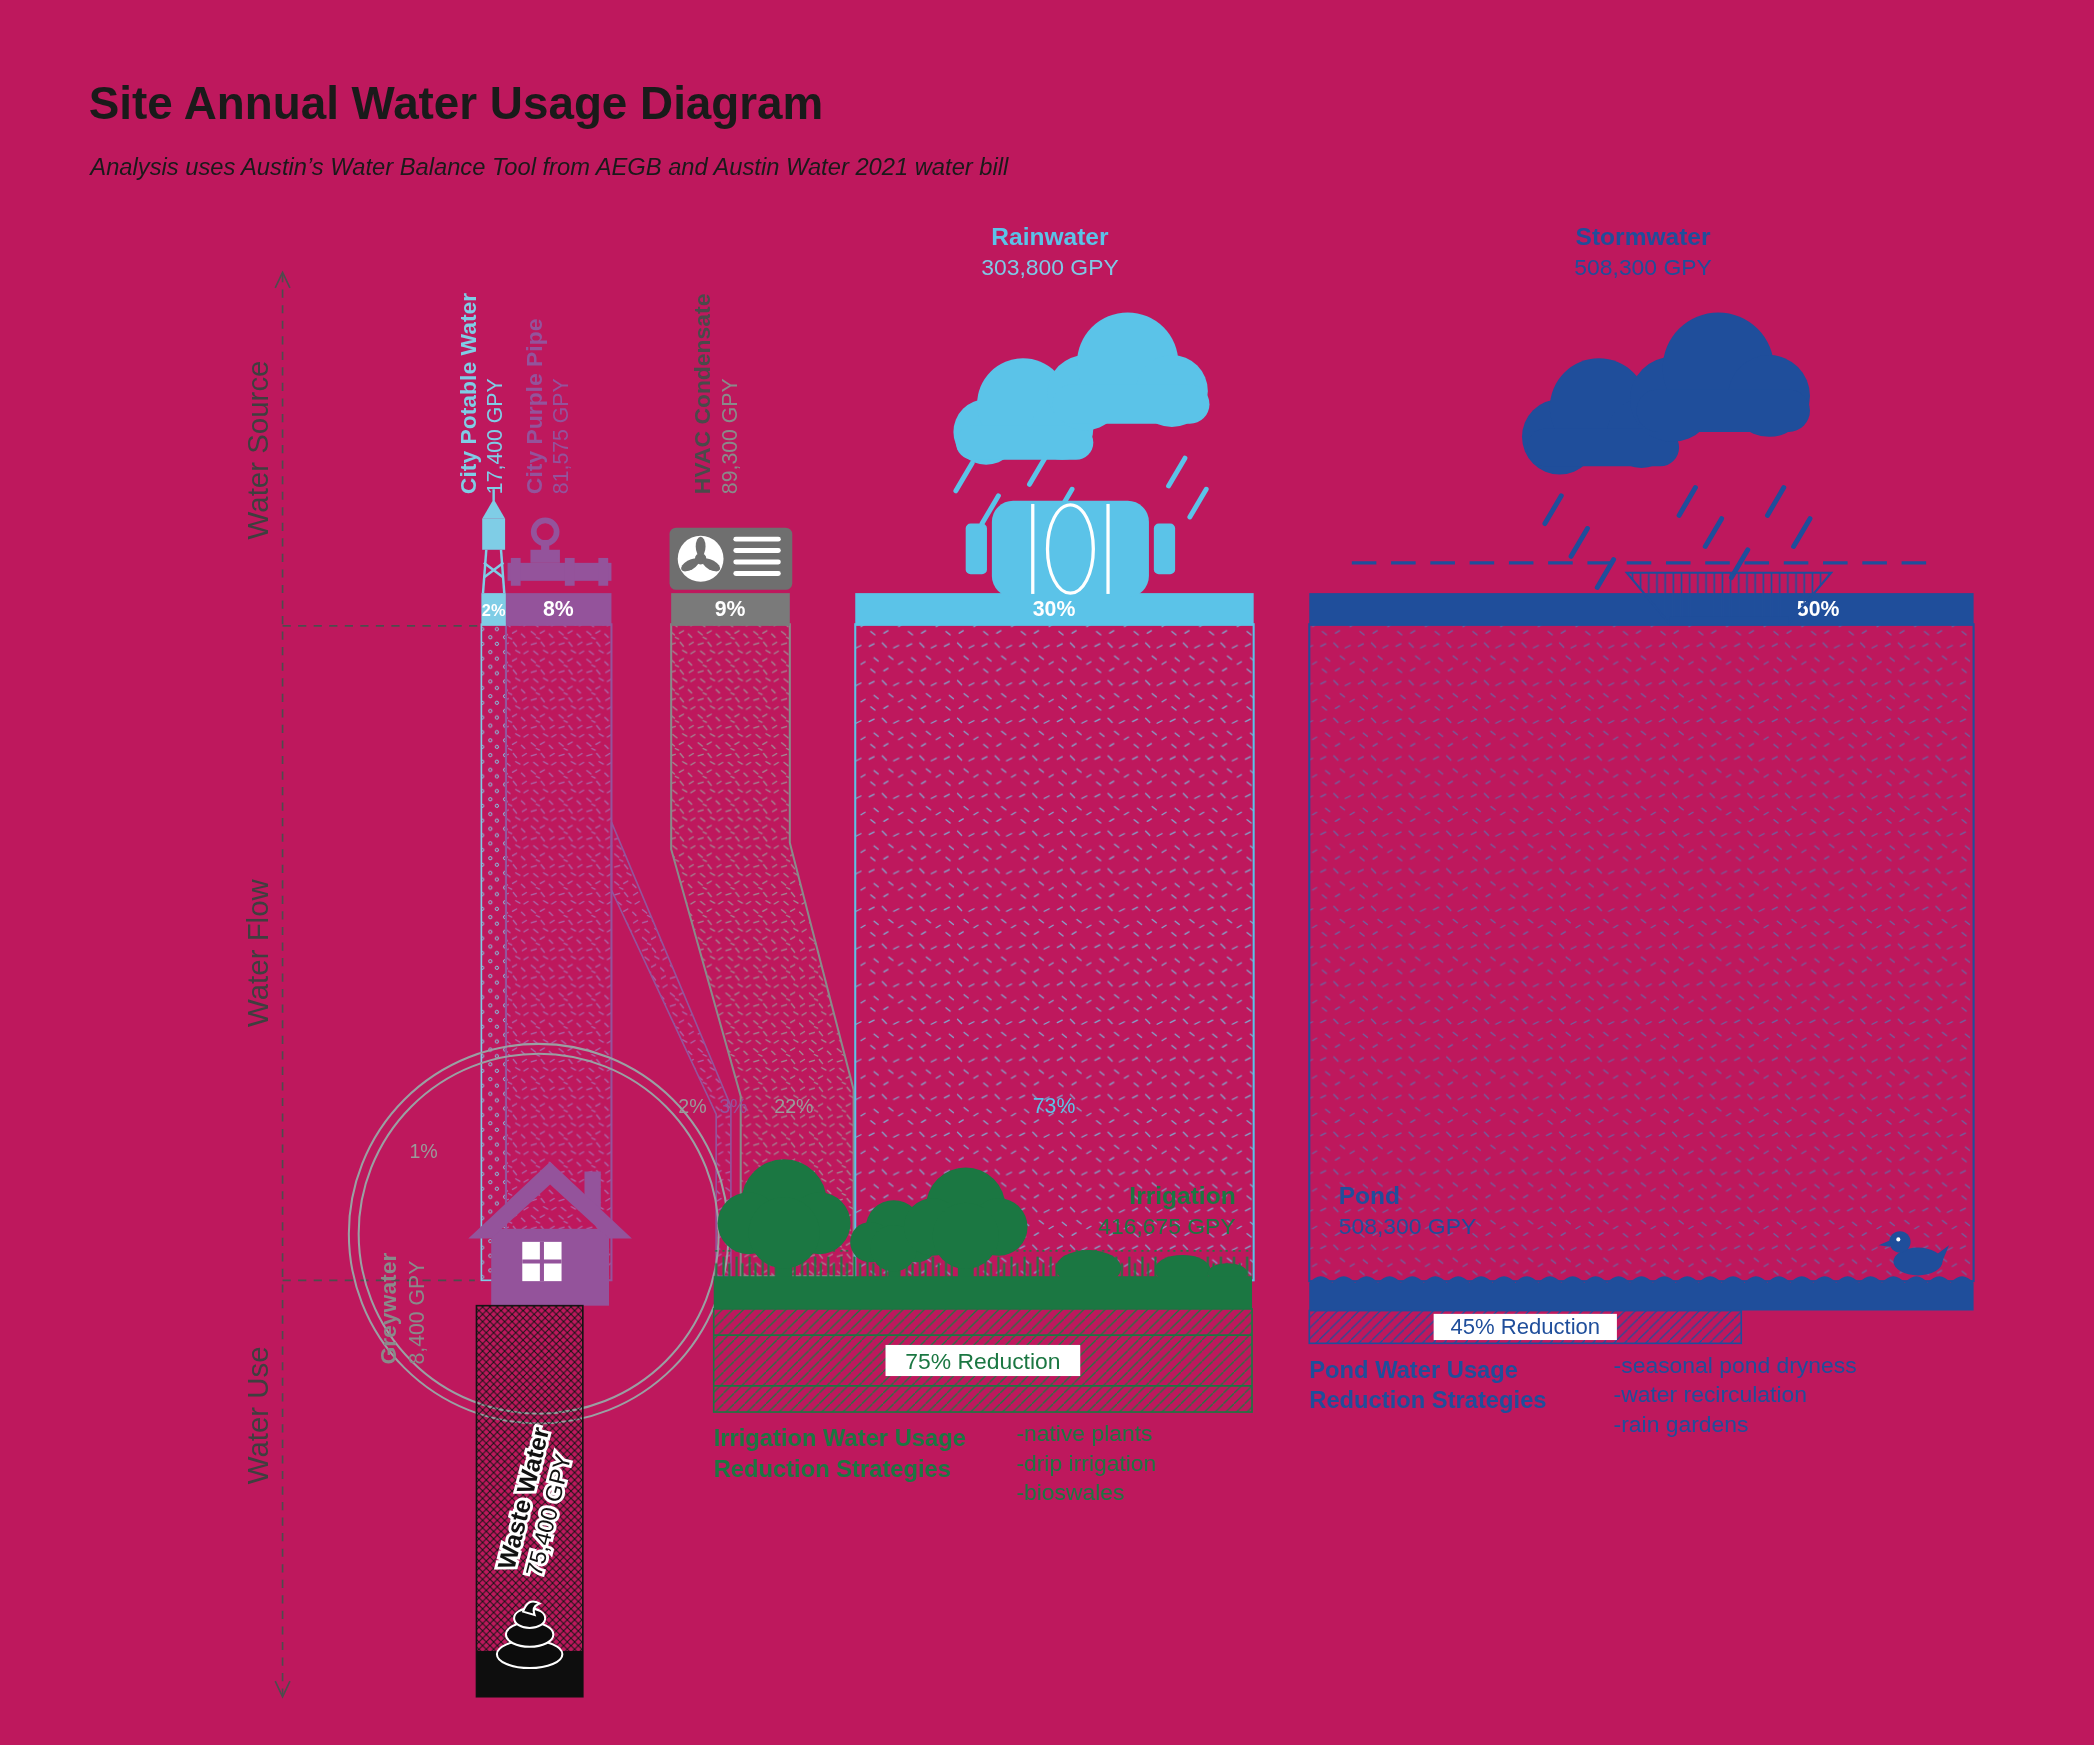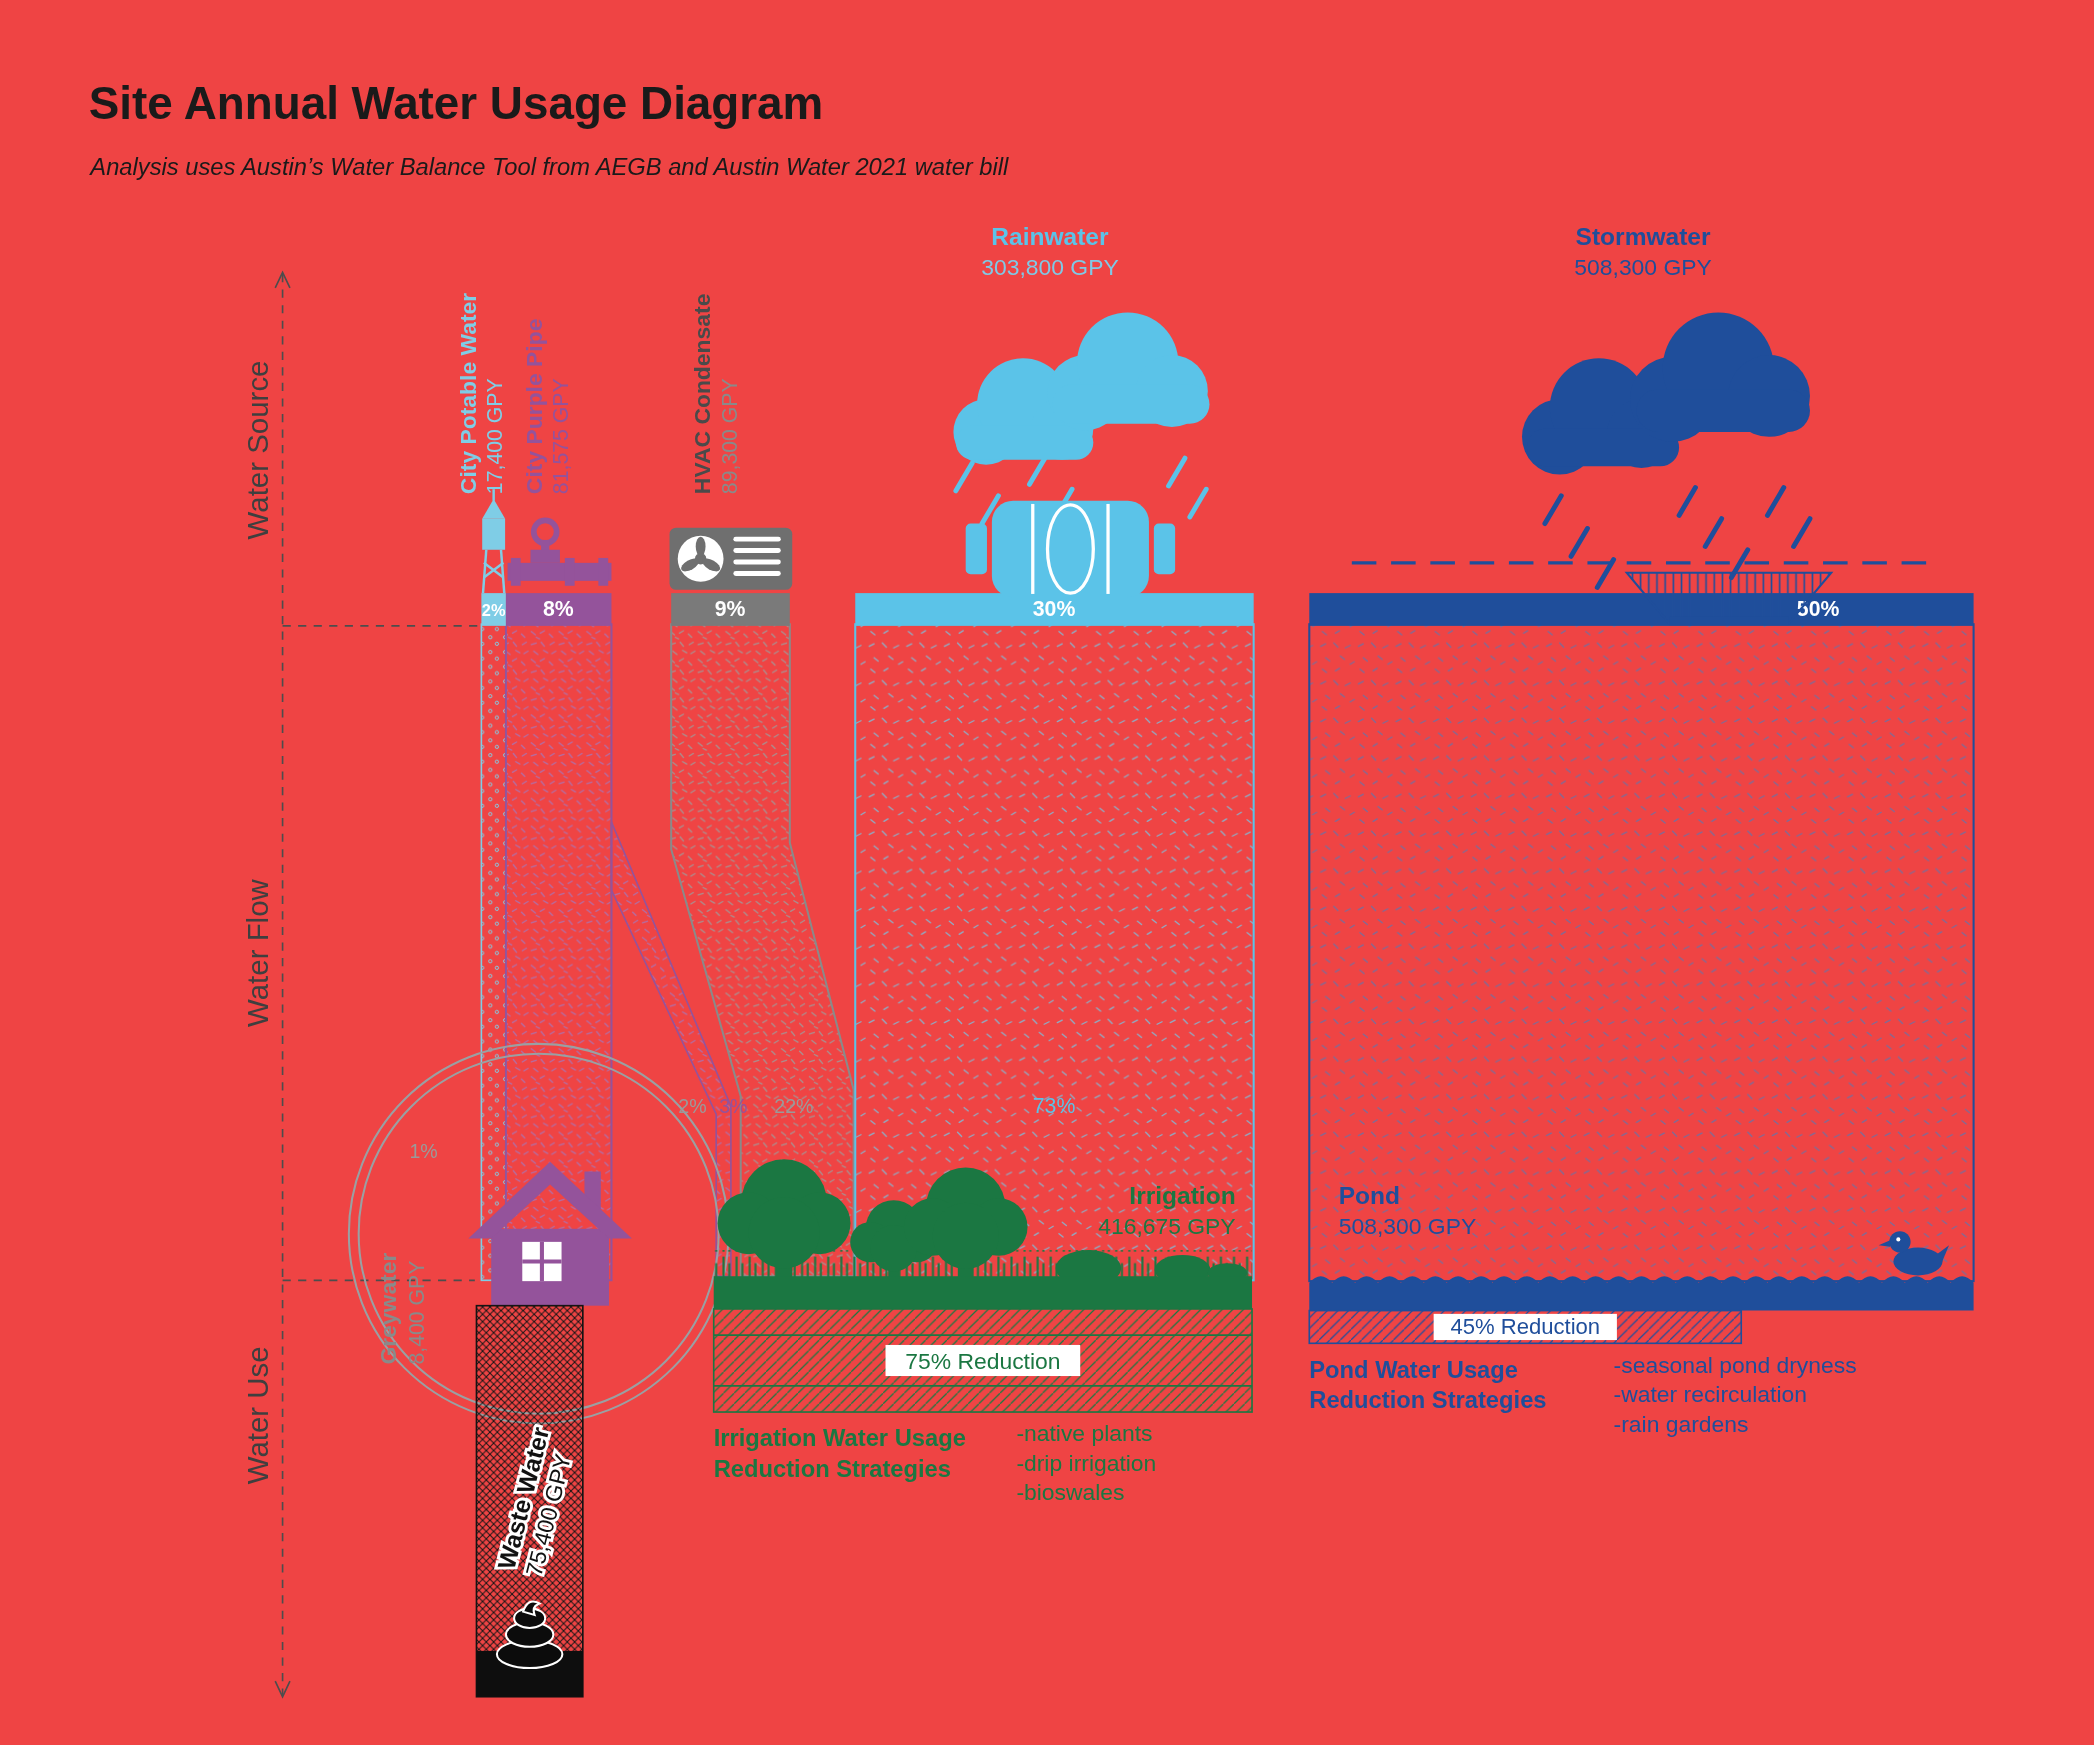--- a/index.html
+++ b/index.html
@@ -1,16 +1,16 @@
 <!DOCTYPE html>
 <html style="font-size:13px"><head>
 <meta charset="utf-8">
 <style>
   html,body{margin:0;padding:0;background:#ffffff;}
-  .stage{width:2095px;height:1745px;position:relative;background:#ef4444;}
+  .stage{width:2095px;height:1745px;position:relative;background:#be185d;}
   svg{display:block;}
   text{font-family:"Liberation Sans", sans-serif;}
 </style>
 </head>
 <body>
 
 <div class="stage">
 <svg width="2095" height="1745" viewBox="0 0 2560 2133" xmlns="http://www.w3.org/2000/svg">
 
   <defs>

